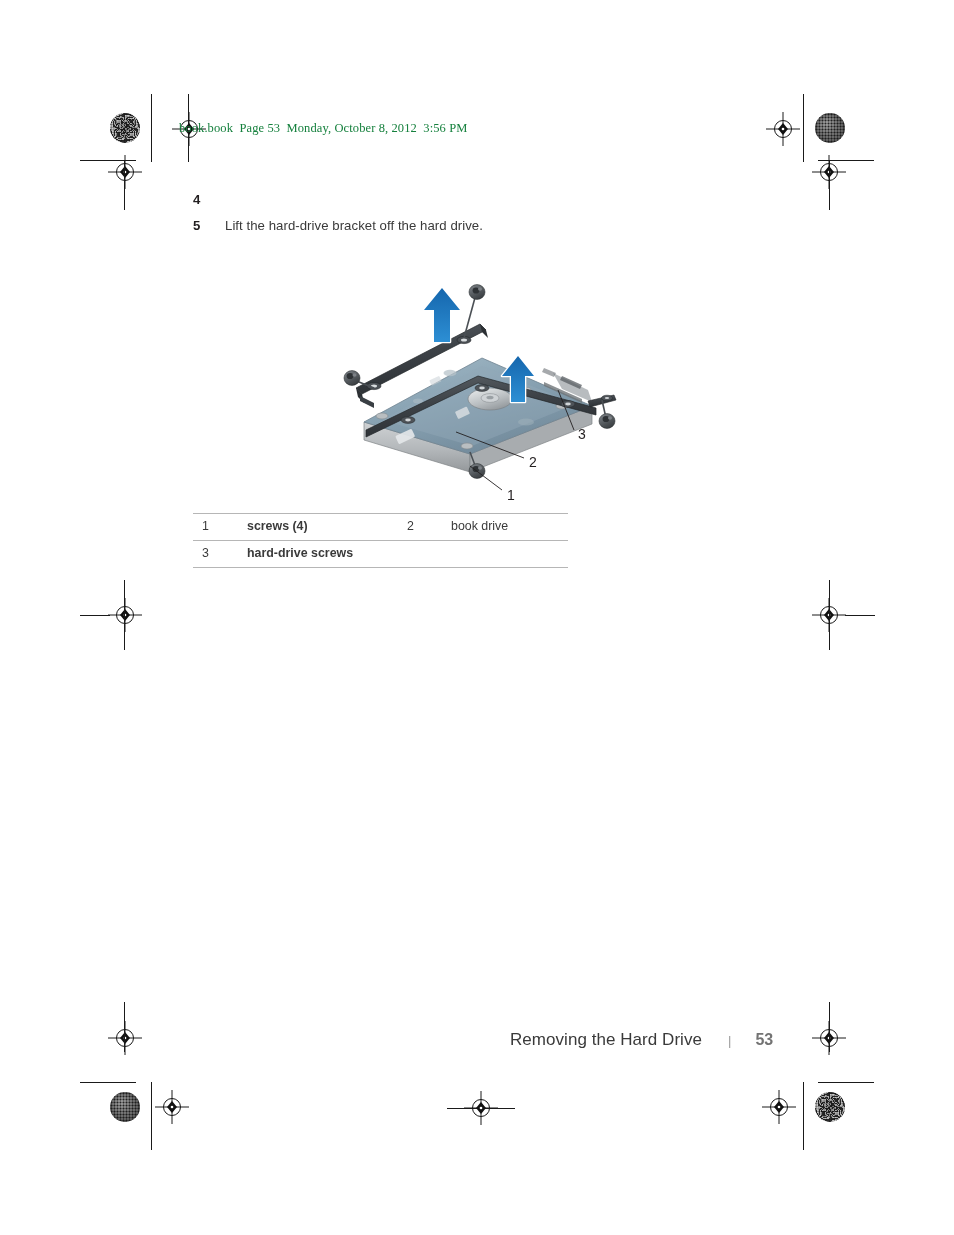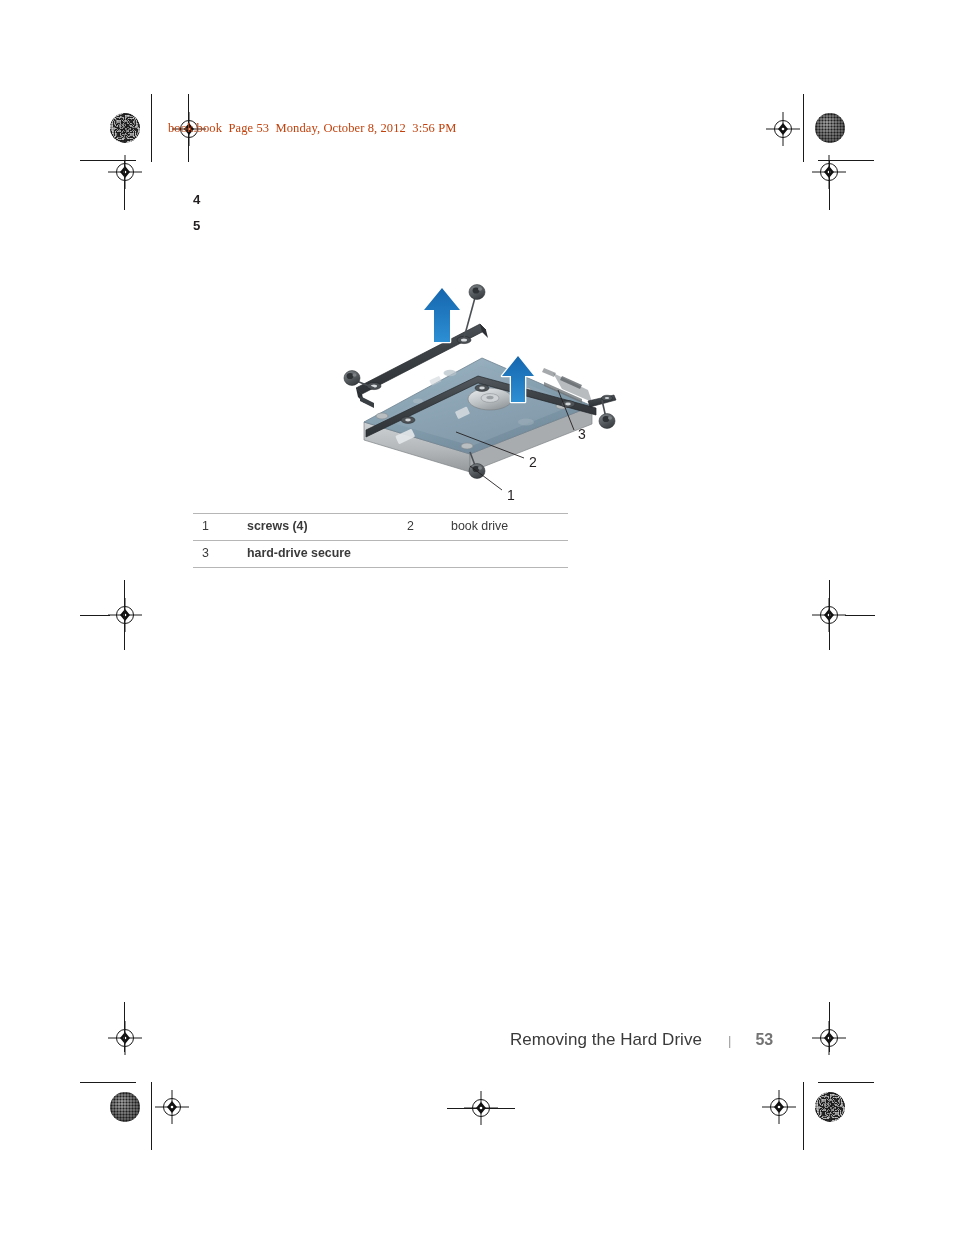--- a/index.html
+++ b/index.html
@@ -70,25 +70,25 @@
     content: "";
     position: absolute;
     inset: 0;
     background-image: radial-gradient(circle, rgba(0,0,0,.55) 0.7px, transparent 1.05px);
     background-size: 2.6px 2.6px;
   }
 
   
   .doc-header {
     position: absolute;
-    left: 168px;
+    left: 179px;
     top: 121px;
     font-family: "Liberation Serif", serif;
     font-size: 12.5px;
-    color: #c2410c;
+    color: #15803d;
     white-space: pre;
     letter-spacing: .1px;
   }
 
   
   .steps {
     position: absolute;
     left: 193px;
     top: 190px;
     width: 620px;
@@ -303,20 +303,21 @@
   </div>
 
   <div class="doc-header">book.book  Page 53  Monday, October 8, 2012  3:56 PM</div>
 
   <div class="steps">
     <div class="step">
       <div class="step-num">4</div>
     </div>
     <div class="step">
       <div class="step-num">5</div>
+      <div class="step-text">Lift the hard-drive bracket off the hard drive.</div>
     </div>
   </div>
 
   <div class="figure">
     <svg width="300" height="240" viewBox="0 0 300 240">
       <defs>
         <linearGradient id="pcbGrad" x1="0" y1="0" x2="0.6" y2="1">
           <stop offset="0%" stop-color="#a3b9c6"></stop>
           <stop offset="45%" stop-color="#8ba5b5"></stop>
           <stop offset="100%" stop-color="#71899a"></stop>
@@ -460,21 +461,21 @@
   <table class="legend">
     <tbody>
       <tr>
         <td class="num">1</td>
         <td class="lbl">screws (4)</td>
         <td class="num2">2</td>
         <td class="lbl2">book drive</td>
       </tr>
       <tr>
         <td class="num">3</td>
-        <td class="lbl" colspan="3">hard-drive secure</td>
+        <td class="lbl" colspan="3">hard-drive screws</td>
       </tr>
     </tbody>
   </table>
 
   <div class="footer">
     <span class="footer-title">Removing the Hard Drive</span>
     <span class="footer-sep">|</span>
     <span class="footer-page">53</span>
   </div>
 

